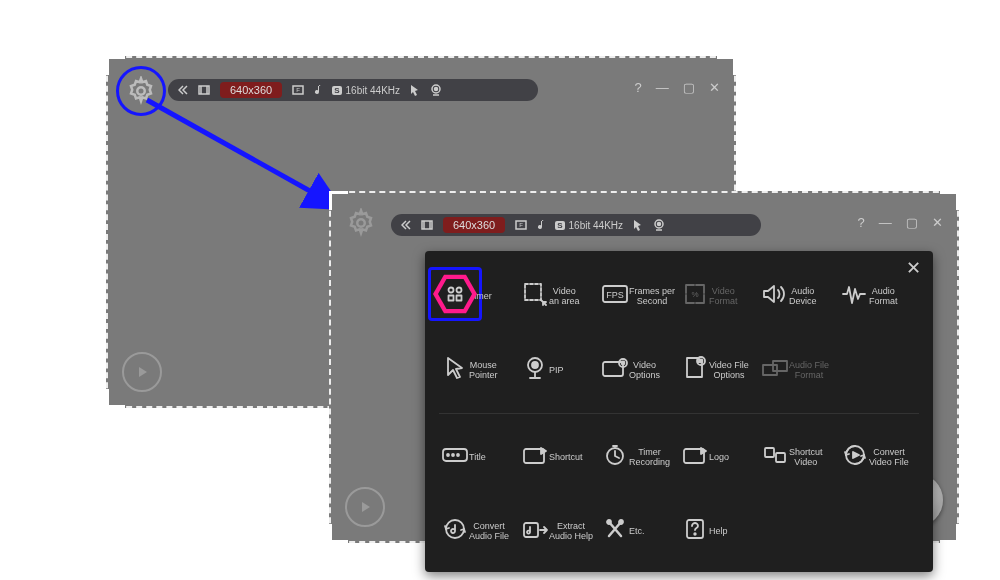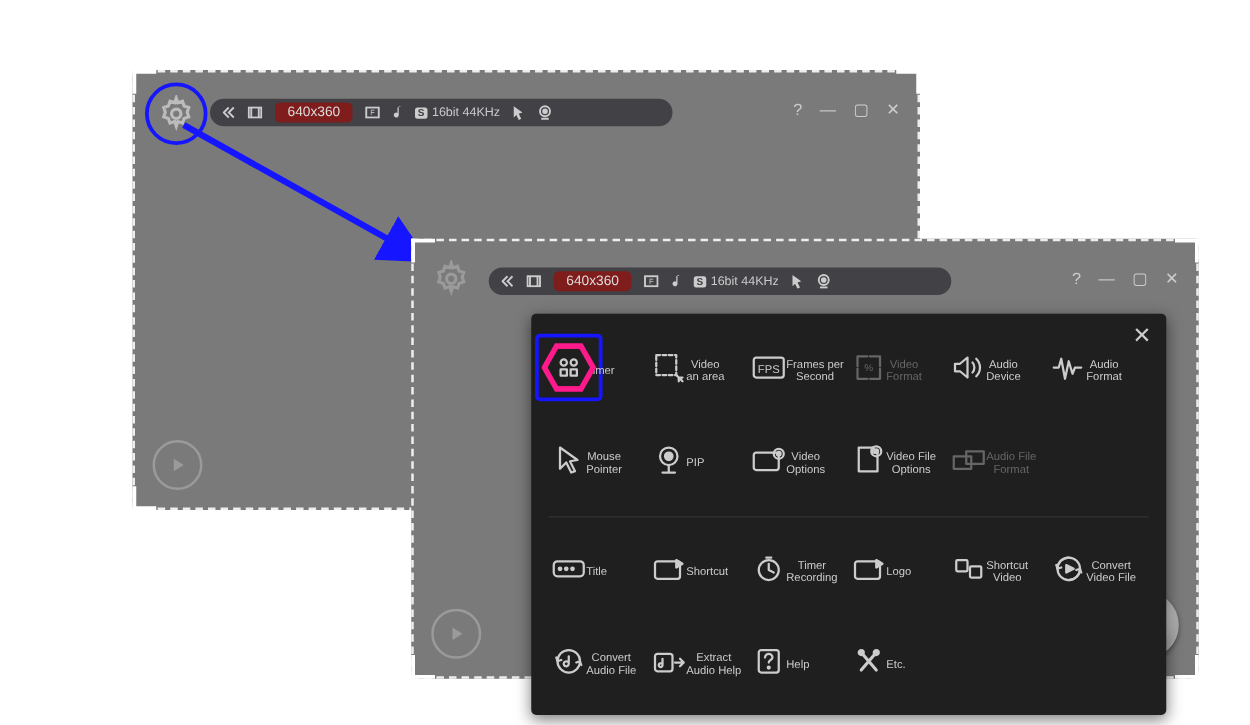--- a/index.html
+++ b/index.html
@@ -382,33 +382,33 @@
               <rect x="3" y="6" width="14" height="14" rx="2"></rect>
               <path d="M9 10v5a1.5 1.5 0 11-1-1.3"></path>
               <path d="M19 13h7m-3-3l3 3-3 3"></path>
             </svg>
           </div>
           <div class="lbl">Extract
 Audio Help</div>
         </div>
         <div class="cell">
           <div class="ico">
+            <svg width="24" height="24" viewBox="0 0 24 24" fill="none" stroke="#ccc" stroke-width="1.8" stroke-linecap="round" stroke-linejoin="round">
+              <path d="M6 5l12 14M18 5L6 19" stroke-width="2.5"></path>
+              <circle cx="6" cy="5" r="2" fill="#ccc"></circle>
+              <circle cx="18" cy="5" r="2" fill="#ccc"></circle>
+            </svg>
+          </div>
+          <div class="lbl">Etc.</div>
+        </div>
+        <div class="cell">
+          <div class="ico">
             <svg width="22" height="24" viewBox="0 0 22 24" fill="none" stroke="#ccc" stroke-width="1.8" stroke-linecap="round" stroke-linejoin="round">
               <rect x="3" y="3" width="16" height="18" rx="2"></rect>
               <path d="M8 9c0-2 2-3 3-3s3 1 3 3-3 2-3 4"></path>
               <circle cx="11" cy="17" r="0.8" fill="#ccc"></circle>
             </svg>
           </div>
           <div class="lbl">Help</div>
         </div>
-        <div class="cell">
-          <div class="ico">
-            <svg width="24" height="24" viewBox="0 0 24 24" fill="none" stroke="#ccc" stroke-width="1.8" stroke-linecap="round" stroke-linejoin="round">
-              <path d="M6 5l12 14M18 5L6 19" stroke-width="2.5"></path>
-              <circle cx="6" cy="5" r="2" fill="#ccc"></circle>
-              <circle cx="18" cy="5" r="2" fill="#ccc"></circle>
-            </svg>
-          </div>
-          <div class="lbl">Etc.</div>
-        </div>
       </div>
   </div>
 </div>
 
 </body></html>

